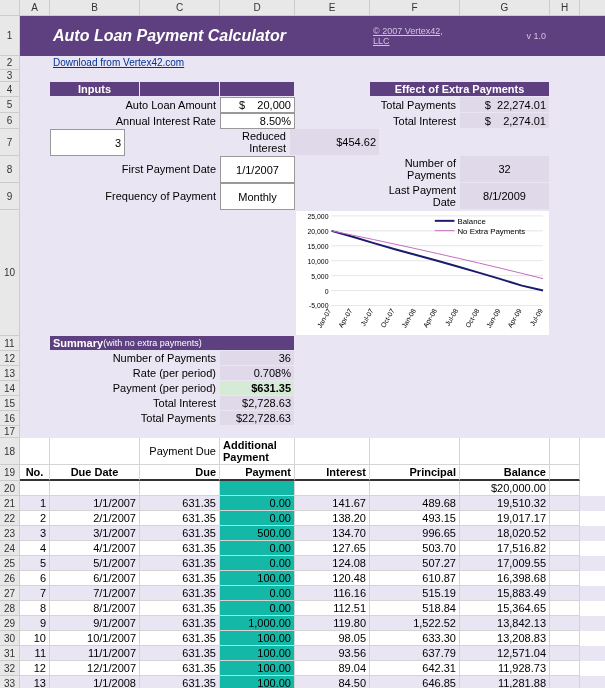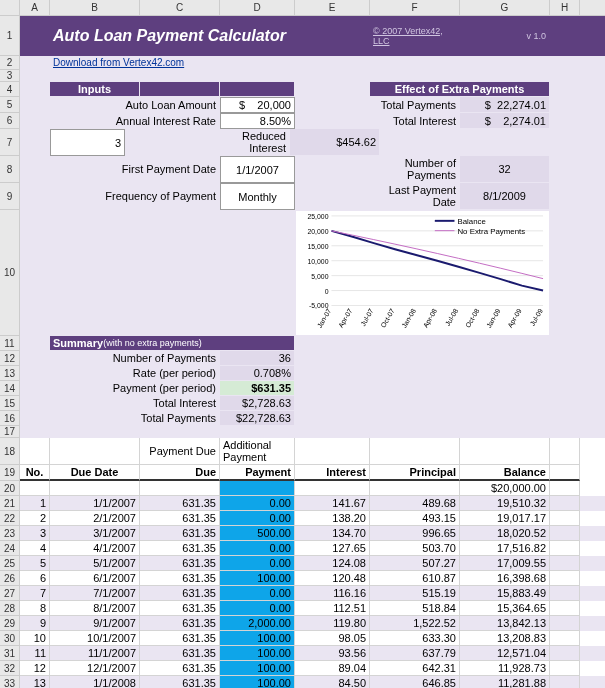--- a/index.html
+++ b/index.html
@@ -27,21 +27,21 @@
 .hdr-sub .sub { font-size: 9px; font-weight: normal; }
 .lbl { justify-content: flex-end; text-align: right; }
 .val { justify-content: flex-end; text-align: right; border: 1px solid #999 !important; background: #fff; }
 .val-ro { justify-content: flex-end; text-align: right; background: #e0d9ea; }
 .val-pay { justify-content: flex-end; text-align: right; background: #d5ebd5; font-weight: bold; }
 .chartbox { background: #fff; border: 1px solid #999; }
 .th { font-weight: bold; border-bottom: 2px solid #333 !important; }
 .tr .cells > div { justify-content: flex-end; }
 .tr .cA { justify-content: center; }
 .even { background: #eae5f2; }
-.add { background: #0ea5e9; }
+.add { background: #14b8a6; }
 svg { width: 100%; height: 100%; }
 </style>
 </head>
 <body>
 
 <div class="sheet">
 
 <div class="col-headers">
   <div style="width:20px"></div>
   <div class="cA">A</div>
@@ -283,21 +283,21 @@
         <div class="cH" style="flex:0 0 285px;border:none"></div>
       </div>
     </div>
 
 <div class="row-wrap">
       <div class="row-num">18</div>
       <div class="cells">
         <div class="cA"></div>
         <div class="cB"></div>
         <div class="cC" style="justify-content:flex-end;font-weight:normal">Payment Due</div>
-        <div class="cD" style="justify-content:flex-end;font-weight:normal">Additional Payment</div>
+        <div class="cD" style="justify-content:flex-end;font-weight:bold">Additional Payment</div>
         <div class="cE"></div>
         <div class="cF"></div>
         <div class="cG"></div>
         <div class="cH"></div>
       </div>
     </div>
 
 <div class="row-wrap">
       <div class="row-num">19</div>
       <div class="cells">
@@ -430,21 +430,21 @@
     <div class="cG">15,364.65</div>
     <div class="cH"></div>
   </div>
       </div>
       <div class="row-wrap tr">
         <div class="row-num">29</div>
         <div class="cells even">
     <div class="cA">9</div>
     <div class="cB">9/1/2007</div>
     <div class="cC">631.35</div>
-    <div class="cD add">2,000.00</div>
+    <div class="cD add">1,000.00</div>
     <div class="cE">119.80</div>
     <div class="cF">1,522.52</div>
     <div class="cG">13,842.13</div>
     <div class="cH"></div>
   </div>
       </div>
       <div class="row-wrap tr">
         <div class="row-num">30</div>
         <div class="cells ">
     <div class="cA">10</div>

